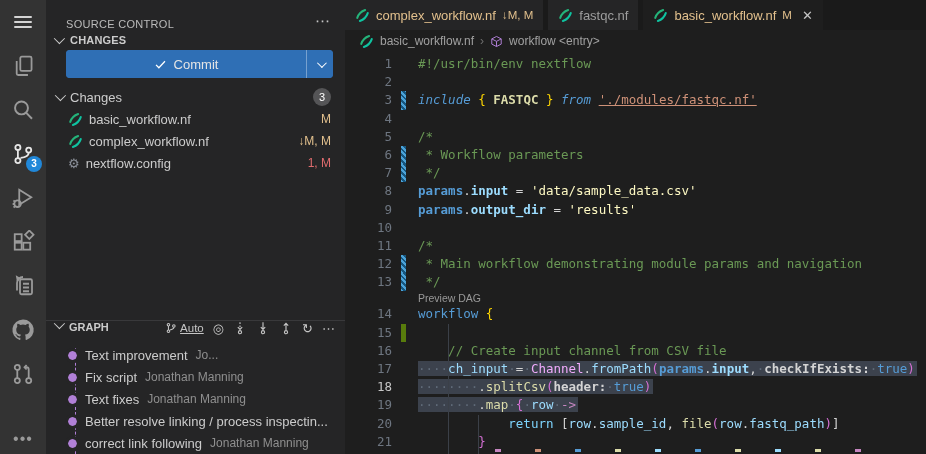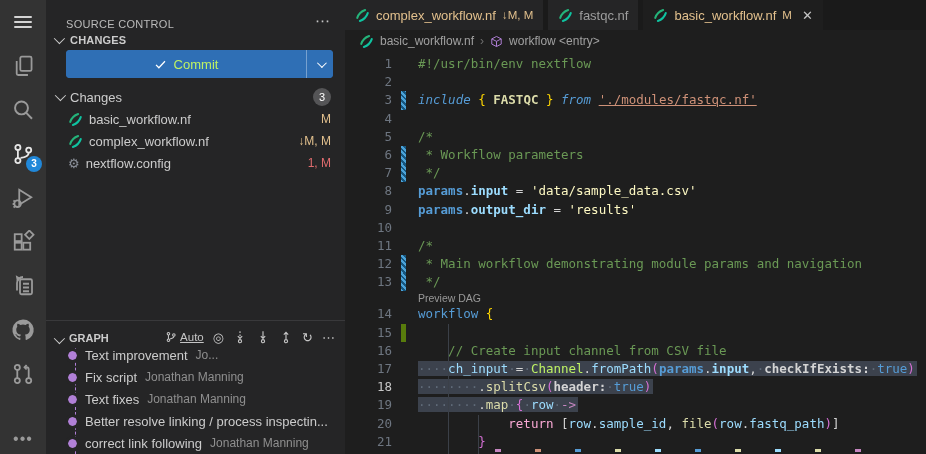--- a/index.html
+++ b/index.html
@@ -23,33 +23,33 @@
   .sc-title .t { font-size:11px; color:#bbbbbb; letter-spacing:.3px; }
   .sc-title .more { margin-left:auto; color:#c5c5c5; font-size:15px; letter-spacing:1px; cursor:pointer; }
   .chev { width:8px; height:8px; border-right:1.4px solid #cccccc; border-bottom:1.4px solid #cccccc; transform:rotate(45deg) translateY(-2px); display:inline-block; flex-shrink:0; }
   .sec-head { height:20px; display:flex; align-items:center; gap:8px; padding-left:8px; cursor:pointer; }
   .sec-head .lbl { font-size:11px; font-weight:bold; color:#cccccc; letter-spacing:.2px; }
   .msg-wrap { position:relative; margin:6px 12px 8px 20px; }
   .msg { width:267px; height:26px; background:#36373a; border:1px solid #3c3e42; border-radius:4px; color:#cccccc; font-size:12.5px; padding:0 30px 0 9px; outline:none; font-family:"Liberation Sans", sans-serif; }
   .msg::placeholder { color:#8f9194; }
   .sparkle { position:absolute; right:7px; top:5px; color:#c5c5c5; }
   .commit-row { margin:0 12px 8px 20px; width:267px; height:28px; display:flex; border-radius:4px; overflow:hidden; background:#2f6fb5; }
-  .commit { flex:1; background:#2f6fb5; border:none; color:#bef264; font-size:13px; display:flex; align-items:center; justify-content:center; gap:7px; cursor:pointer; font-family:"Liberation Sans", sans-serif; }
+  .commit { flex:1; background:#2f6fb5; border:none; color:#e5e5e5; font-size:13px; display:flex; align-items:center; justify-content:center; gap:7px; cursor:pointer; font-family:"Liberation Sans", sans-serif; }
   .commit-dd { width:27px; background:#2f6fb5; border:none; border-left:1px solid rgba(255,255,255,.35); display:flex; align-items:center; justify-content:center; cursor:pointer; }
   .commit-dd .chev { border-color:#ffffff; width:7px; height:7px; }
   .tree-head { height:22px; display:flex; align-items:center; gap:7px; padding:0 14px 0 9px; cursor:pointer; }
   .tree-head .lbl { font-size:13px; color:#cccccc; }
   .count { margin-left:auto; min-width:18px; height:18px; border-radius:9px; background:#555557; color:#ffffff; font-size:11px; line-height:18px; text-align:center; padding:0 4px; }
   .file-row { height:22px; display:flex; align-items:center; gap:6px; padding:0 14px 0 22px; cursor:pointer; }
   .file-row .fname { font-size:13px; color:#cccccc; white-space:nowrap; }
   .file-row .fbadge { margin-left:auto; font-size:12px; }
   .gear { color:#8a8f98; font-size:13px; line-height:1; }
   .spacer { flex:1; }
 
-  .graph-head { height:24px; border-top:1px solid #39393b; display:flex; align-items:flex-end; gap:7px; padding:0 10px 0 8px; cursor:pointer; }
+  .graph-head { height:24px; border-top:1px solid #39393b; display:flex; align-items:flex-start; gap:7px; padding:0 10px 0 8px; cursor:pointer; }
   .graph-head .lbl { font-size:11px; font-weight:bold; color:#cccccc; }
   .gtools { margin-left:auto; display:flex; align-items:center; gap:9px; color:#c5c5c5; }
   .gtools .auto { font-size:11.5px; display:flex; align-items:center; gap:3px;text-decoration:underline; }
   .gtools .uni { font-size:13px; line-height:1; cursor:pointer; }
   .graph-rows { position:relative; }
   .graph-rows::before { content:""; position:absolute; left:29px; top:4px; bottom:-20px; border-left:1px dashed #B180D7; }
   .g-row { height:22px; display:flex; align-items:center; gap:8px; padding:0 8px 0 22px; position:relative; cursor:pointer; }
   .g-dot { width:9px; height:9px; border-radius:50%; background:#B180D7; flex-shrink:0; z-index:1; outline:3px solid #252526; }
   .g-title { font-size:13px; color:#cccccc; white-space:nowrap; overflow:hidden; text-overflow:ellipsis; }
   .g-author { font-size:12px; color:#8f8f8f; white-space:nowrap; flex-shrink:0; }
@@ -72,24 +72,24 @@
   .ln { width:47px; text-align:right; color:#6e7681; flex-shrink:0; user-select:none; }
   .ln.cur { color:#c6c6c6; }
   .gbar { width:5px; margin-left:9px; flex-shrink:0; }
   .gbar.mod { background:repeating-linear-gradient(45deg,#4ba3d9 0 2px,#17567e 2px 4px); }
   .gbar.add { background:#587c0c; }
   .ltext { padding-left:12px; }
   .ltext .selwrap { background:#3c424d; padding-right:2px; }
   .lens { height:14px; line-height:14px; padding-left:73px; font-size:10.5px; color:#999999; font-family:"Liberation Sans", sans-serif; cursor:pointer; }
   .guide { position:absolute; width:1px; background:#3b4048; }
   .tk-comment{color:#6A9955} .tk-kw{color:#569CD6} .tk-kwi{color:#569CD6;font-style:italic}
-  .tk-kwb{color:#569CD6;font-weight:bold} .tk-cls{color:#bef264} .tk-prop{color:#9CDCFE}
+  .tk-kwb{color:#569CD6;font-weight:bold} .tk-cls{color:#f0abfc} .tk-prop{color:#9CDCFE}
   .tk-propb{color:#9CDCFE;font-weight:bold} .tk-fn{color:#DCDCAA} .tk-fnb{color:#DCDCAA;font-weight:bold}
   .tk-str{color:#fef9c3} .tk-strl{color:#CE9178;text-decoration:underline} .tk-pln{color:#d4d4d4}
-  .tk-argb{color:#d4d4d4;font-weight:bold} .tk-ret{color:#f9a8d4} .tk-op{color:#C586C0}
+  .tk-argb{color:#d4d4d4;font-weight:bold} .tk-ret{color:#7dd3fc} .tk-op{color:#C586C0}
   .tk-b1{color:#FFD700} .tk-b2{color:#D670D6} .tk-ws{color:#5f6a78}
   .sliver-dot { position:absolute; width:6px; height:3px; }
 </style>
 </head>
 <body>
 
 <div class="app">
 
   <nav class="abar">
     <div class="ab-item">

